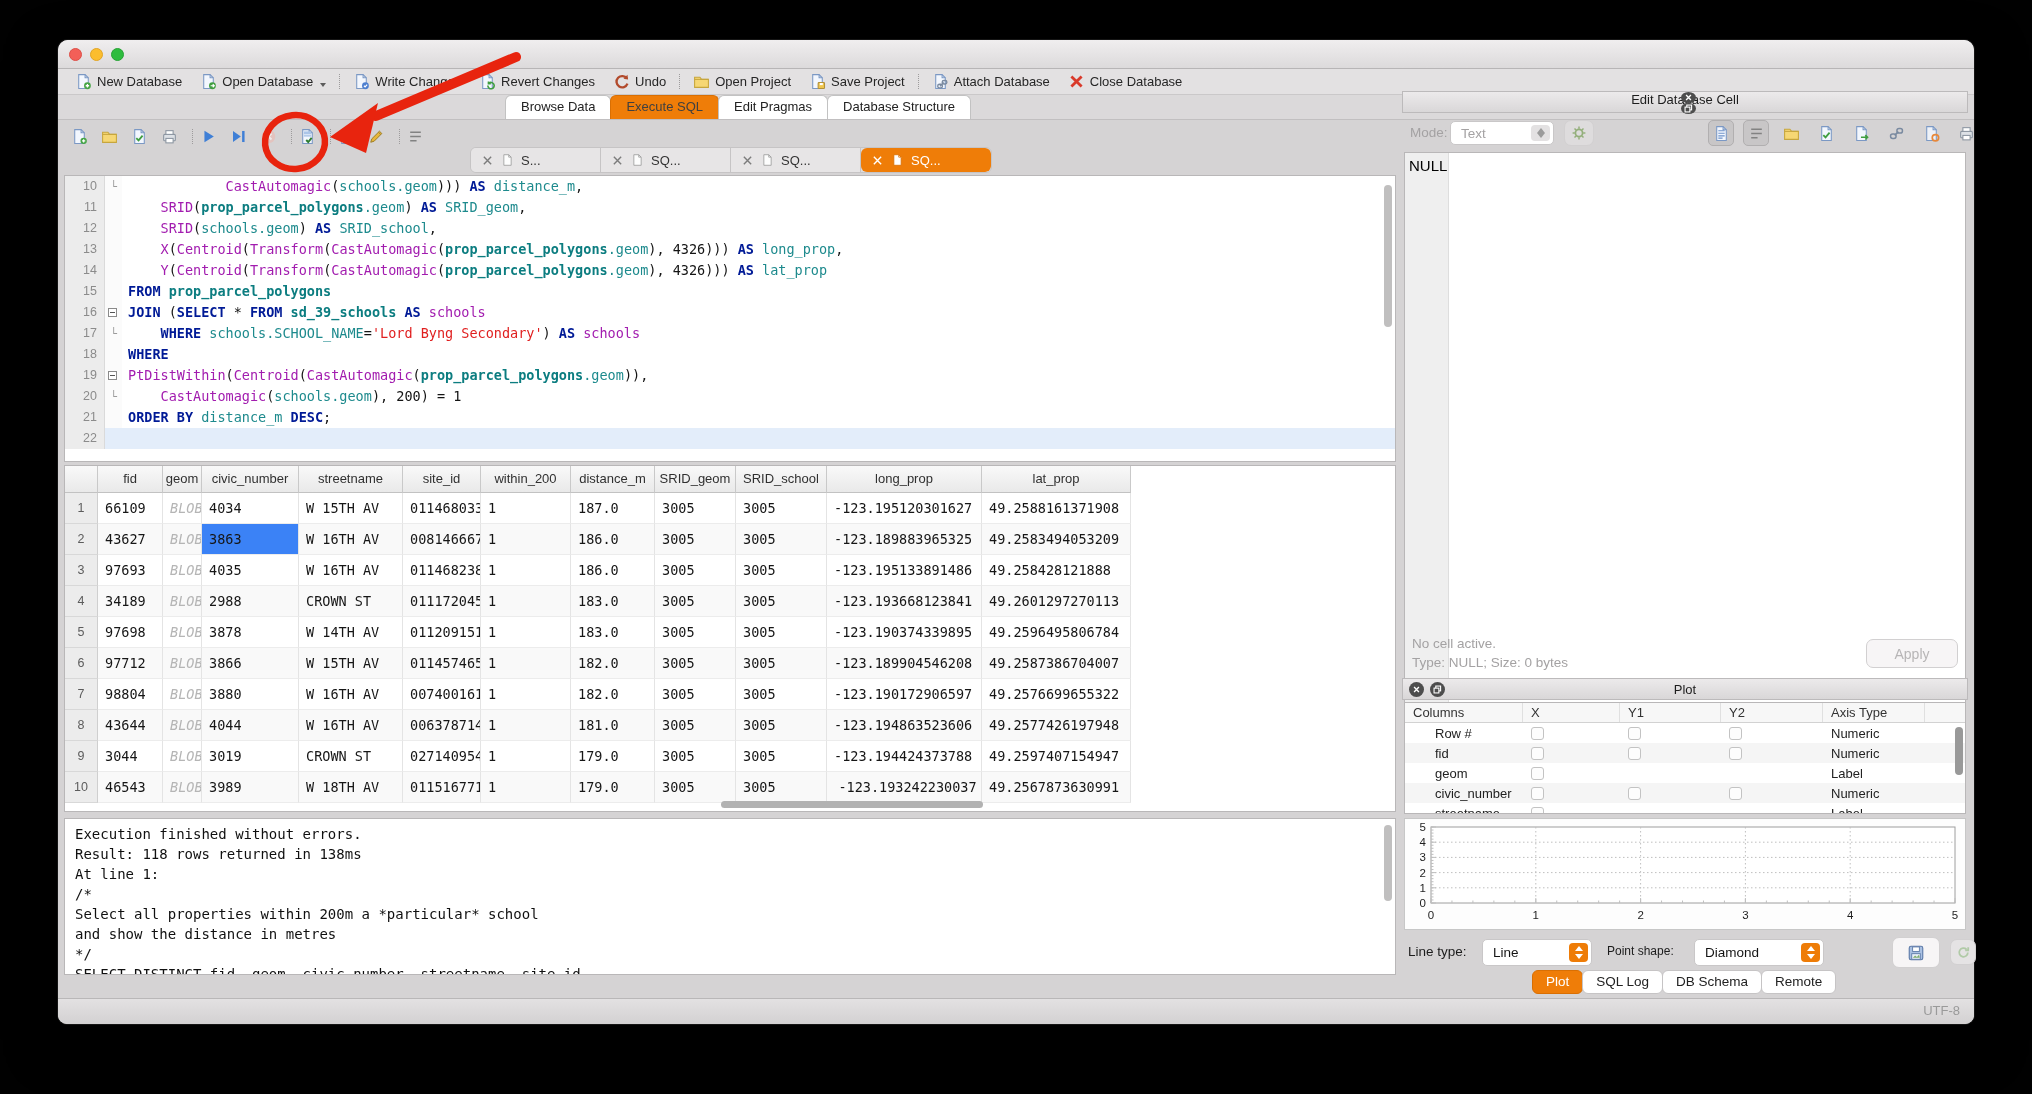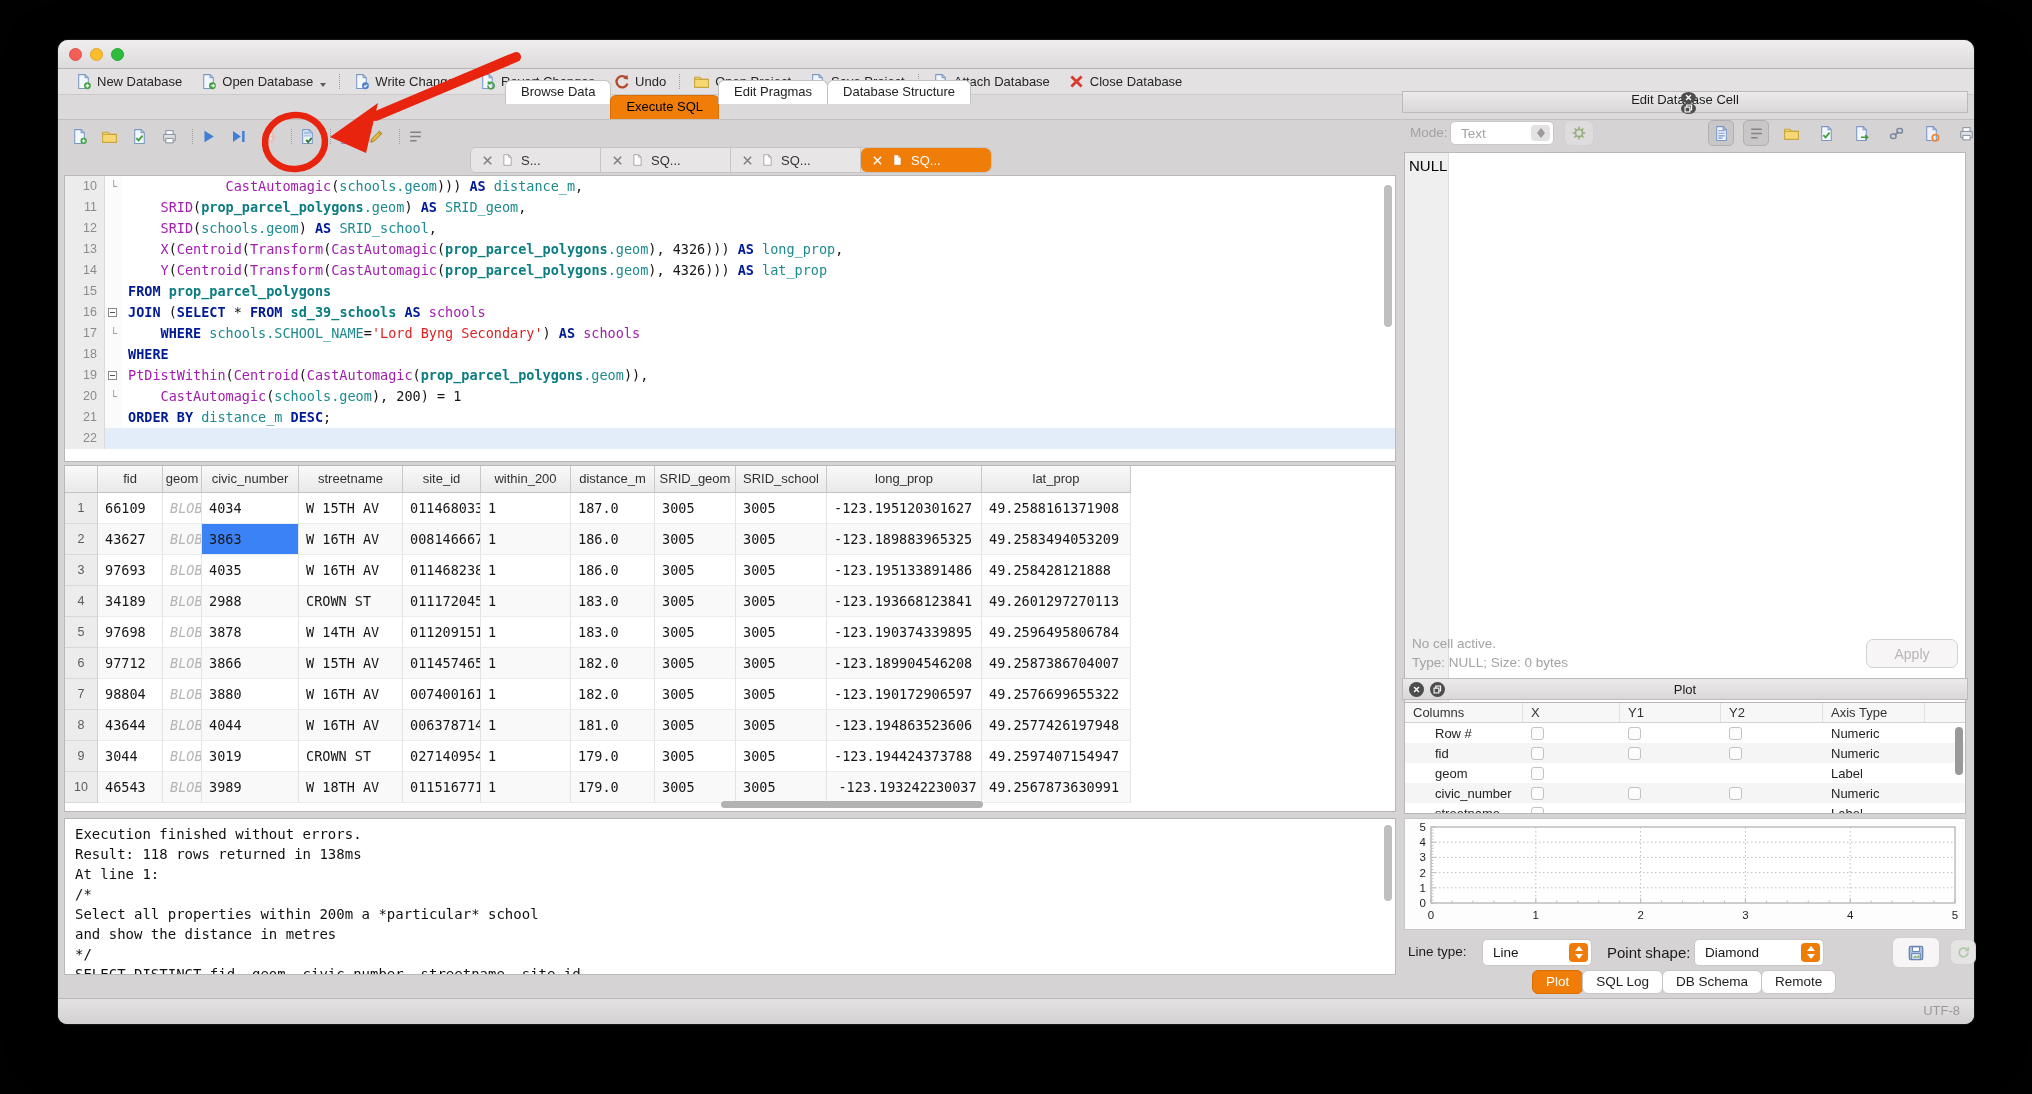--- a/index.html
+++ b/index.html
@@ -19,21 +19,21 @@
   .main-toolbar{position:absolute;left:0;top:29px;right:0;height:26px;background:#e3e1e2;display:flex;align-items:center;
                 padding-left:8px;border-bottom:1px solid #cac8c9;}
   .tb-btn{display:flex;align-items:center;gap:5px;padding:0 9px;font-size:13px;color:#262626;height:24px;white-space:nowrap;}
   .vsep{width:1px;height:15px;border-left:1px dotted #9d9b9c;margin:0 4px;}
   .chv{width:0;height:0;border-left:3.5px solid transparent;border-right:3.5px solid transparent;border-top:4.5px solid #5c5c5c;margin-top:7px;margin-left:2px;}
   
   .tabbar{position:absolute;left:0;top:55px;right:0;height:25px;background:#dbd9da;border-bottom:1px solid #c1bfc0;}
   .tabrow{position:absolute;left:447px;bottom:0;display:flex;}
   .main-tab{height:24px;line-height:22px;padding:0 15px;font-size:13px;color:#222;background:#fff;
             border:1px solid #c2c2c2;border-bottom:none;border-radius:6px 6px 0 0;margin-right:-1px;}
-  .main-tab.active{background:#ef7d08;border-color:#d96f03;color:#000000;margin-top:15px;}
+  .main-tab.active{background:#ef7d08;border-color:#d96f03;color:#404040;}
   
   .sql-toolbar{position:absolute;left:10px;top:83px;height:26px;display:flex;align-items:center;}
   .sqlico{width:22px;height:22px;display:flex;align-items:center;justify-content:center;margin-right:8px;}
   .sqlico.dis{opacity:.55;}
   .icon svg{display:block;}
   
   .sql-tabs{position:absolute;left:412px;top:107px;height:26px;display:flex;background:#dedcdd;border:1px solid #c6c4c5;border-radius:6px;overflow:hidden;}
   .sql-tab{width:130px;display:flex;align-items:center;gap:7px;padding:0 10px;font-size:13px;color:#333;border-right:1px solid #c6c4c5;background:#e7e5e6;}
   .sql-tab:last-child{border-right:none;}
   .sql-tab.active{background:#ef7d08;color:#fff;border-radius:6px;}
@@ -892,21 +892,21 @@
     </div>
     <div style="position:absolute;left:1344px;top:896px;width:566px;height:34px;">
       <span style="position:absolute;left:6px;top:8px;font-size:13.5px;color:#1c1c1c;">Line type:</span>
       <span class="selectbox" style="left:80px;top:3px;width:110px;height:27px;">
         <span class="val">Line</span>
         <span class="step">
             <i class="up"></i>
             <i class="dn"></i>
           </span>
       </span>
-      <span style="position:absolute;left:205px;top:8px;font-size:15px;color:#1c1c1c;">Point shape:</span>
+      <span style="position:absolute;left:205px;top:8px;font-size:12px;color:#1c1c1c;">Point shape:</span>
       <span class="selectbox" style="left:292px;top:3px;width:130px;height:27px;">
         <span class="val">Diamond</span>
         <span class="step">
             <i class="up"></i>
             <i class="dn"></i>
           </span>
       </span>
       <span class="btnish" style="left:490px;top:1px;width:48px;height:31px;">
         <span class="icon">
             <svg width="18" height="18" viewBox="0 0 16 16">

